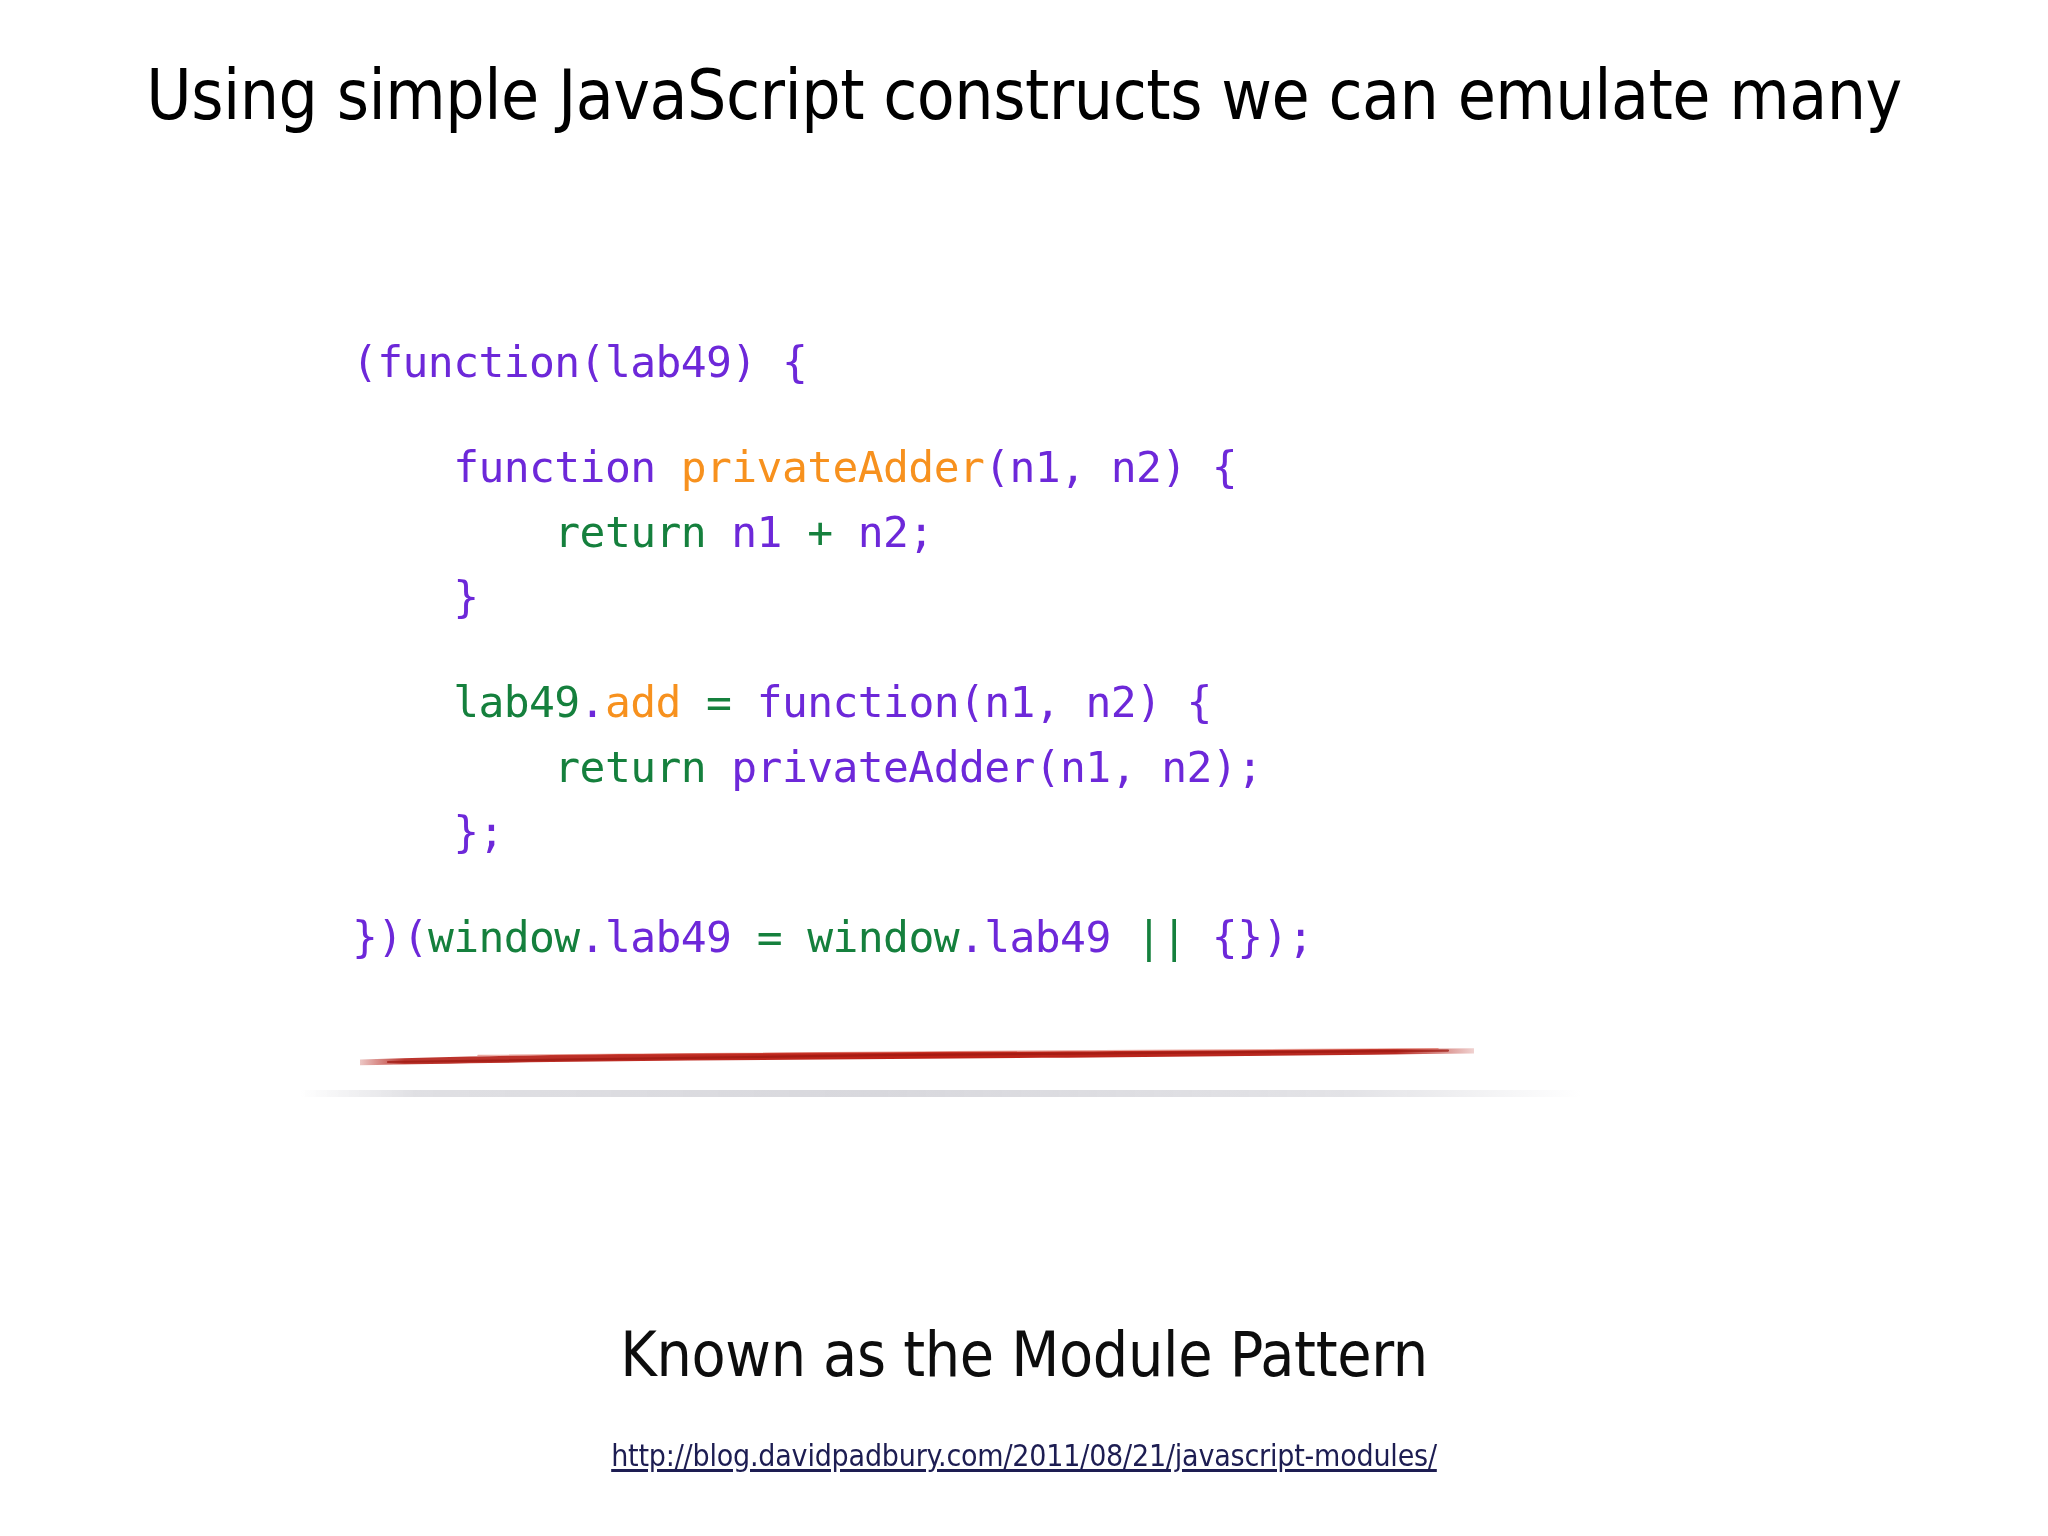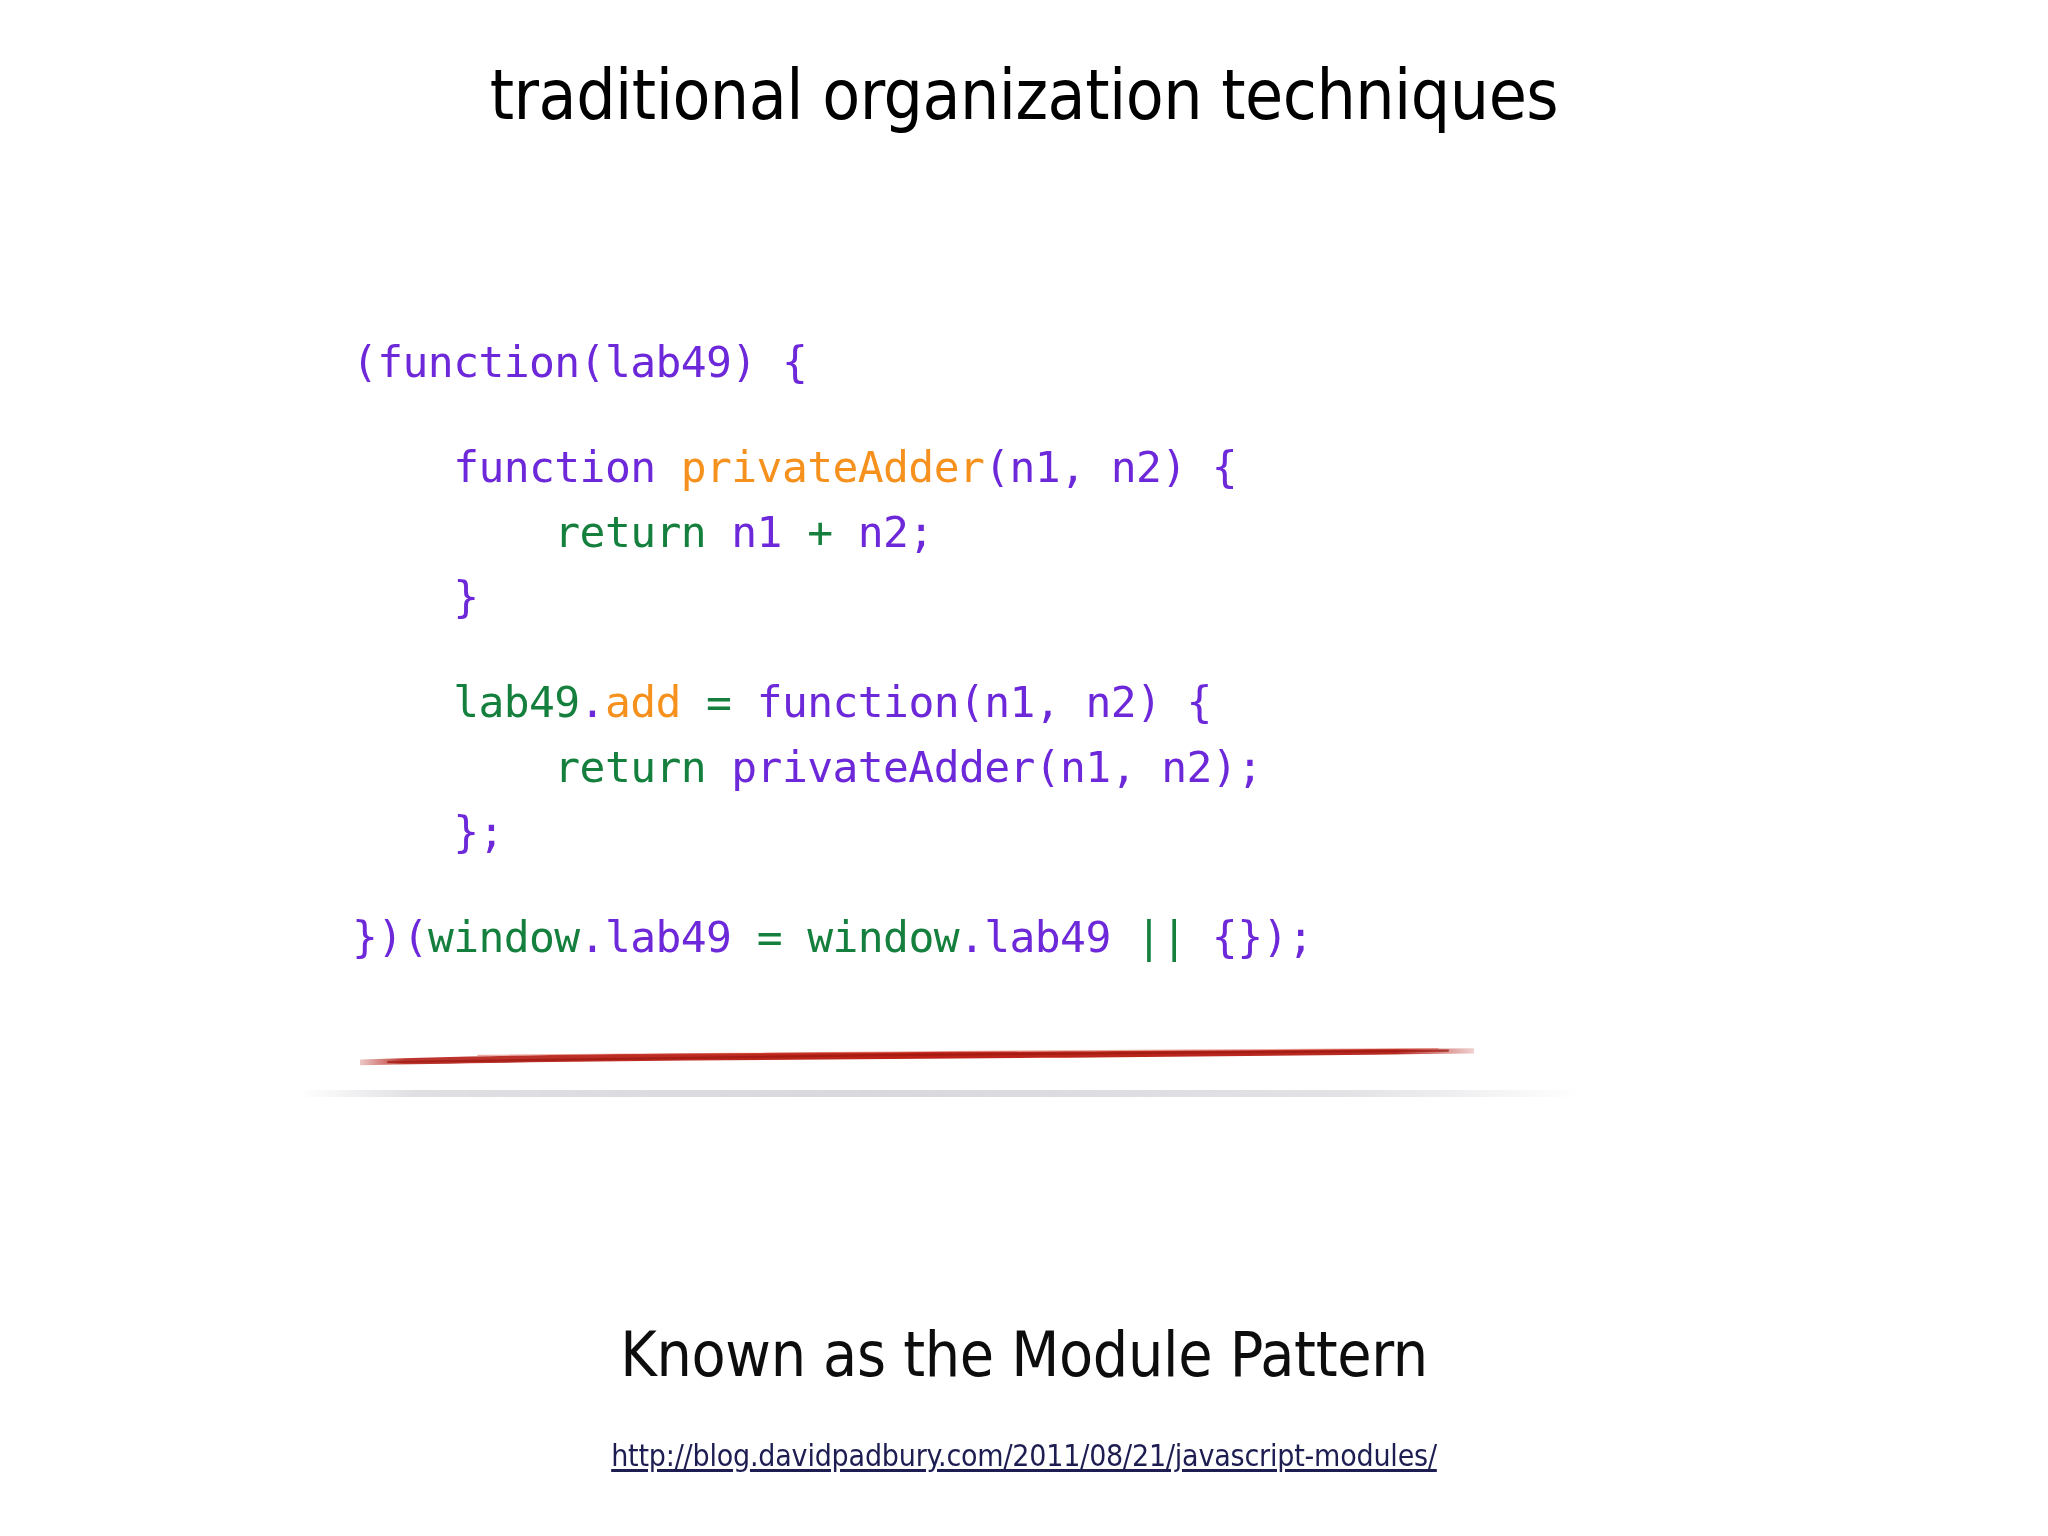--- a/index.html
+++ b/index.html
@@ -143,21 +143,21 @@
     letter-spacing: -0.2px;
     cursor: pointer;
   }
 </style>
 </head>
 <body>
 
 <div class="slide">
 
   <div class="slide-title">
-    <span class="title-line">traditional organization techniques</span>
+    <span class="title-line">Using simple JavaScript constructs we can emulate many</span>
   </div>
 
   <div class="code-block" id="code-block"><span class="code-line"><span class="tok-plain">(function(lab49) {</span></span><span class="code-line blank">&nbsp;</span><span class="code-line"><span class="tok-plain">    function </span><span class="tok-orange">privateAdder</span><span class="tok-plain">(n1, n2) {</span></span><span class="code-line"><span class="tok-plain">        </span><span class="tok-blue">return</span><span class="tok-plain"> n1 </span><span class="tok-blue">+</span><span class="tok-plain"> n2;</span></span><span class="code-line"><span class="tok-plain">    }</span></span><span class="code-line blank">&nbsp;</span><span class="code-line"><span class="tok-plain">    </span><span class="tok-blue">lab49</span><span class="tok-plain">.</span><span class="tok-orange">add</span><span class="tok-plain"> </span><span class="tok-blue">=</span><span class="tok-plain"> function(n1, n2) {</span></span><span class="code-line"><span class="tok-plain">        </span><span class="tok-blue">return</span><span class="tok-plain"> privateAdder(n1, n2);</span></span><span class="code-line"><span class="tok-plain">    };</span></span><span class="code-line blank">&nbsp;</span><span class="code-line"><span class="tok-plain">})(</span><span class="tok-blue">window</span><span class="tok-plain">.lab49 </span><span class="tok-blue">=</span><span class="tok-plain"> </span><span class="tok-blue">window</span><span class="tok-plain">.lab49 </span><span class="tok-blue">||</span><span class="tok-plain"> {});</span></span></div>
 
   <div class="red-underline">
     <svg width="1118" height="22" viewBox="0 0 1118 22" preserveAspectRatio="none" aria-hidden="true">
       <defs>
         <linearGradient id="brushfade" x1="0" y1="0" x2="1" y2="0">
           <stop offset="0" stop-color="#B42018" stop-opacity="0.25"></stop>
           <stop offset="0.04" stop-color="#B42018" stop-opacity="0.9"></stop>

